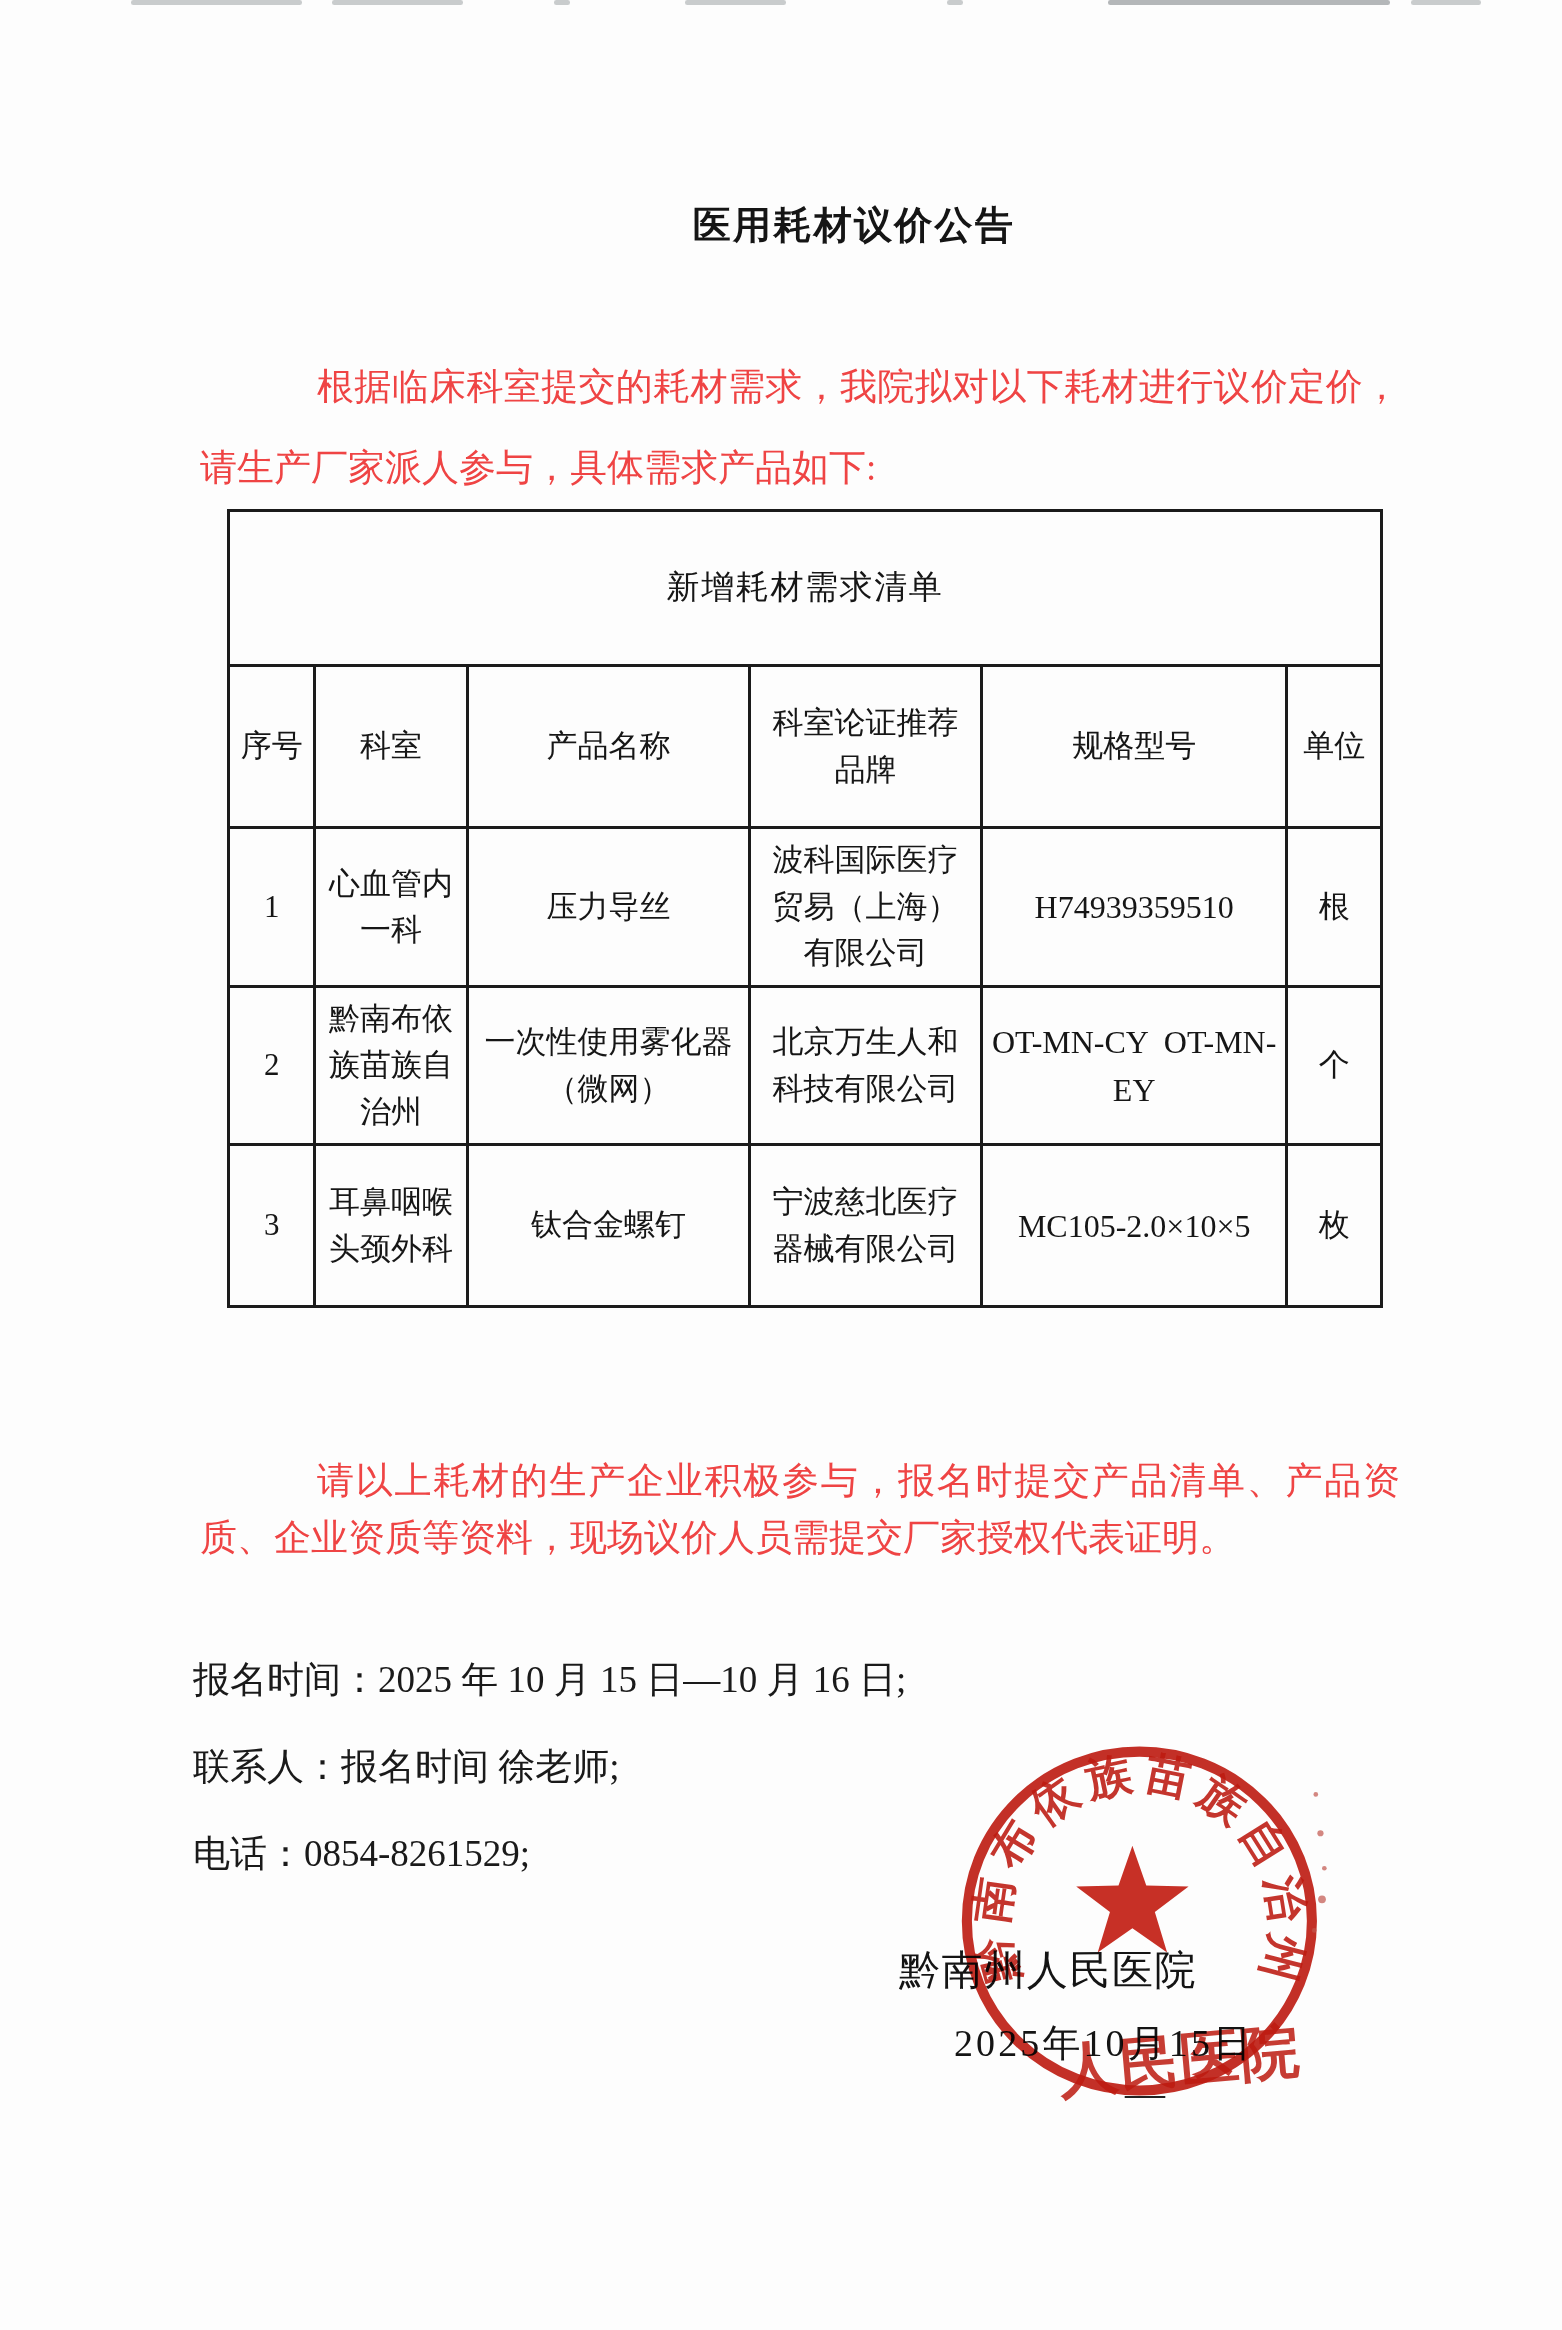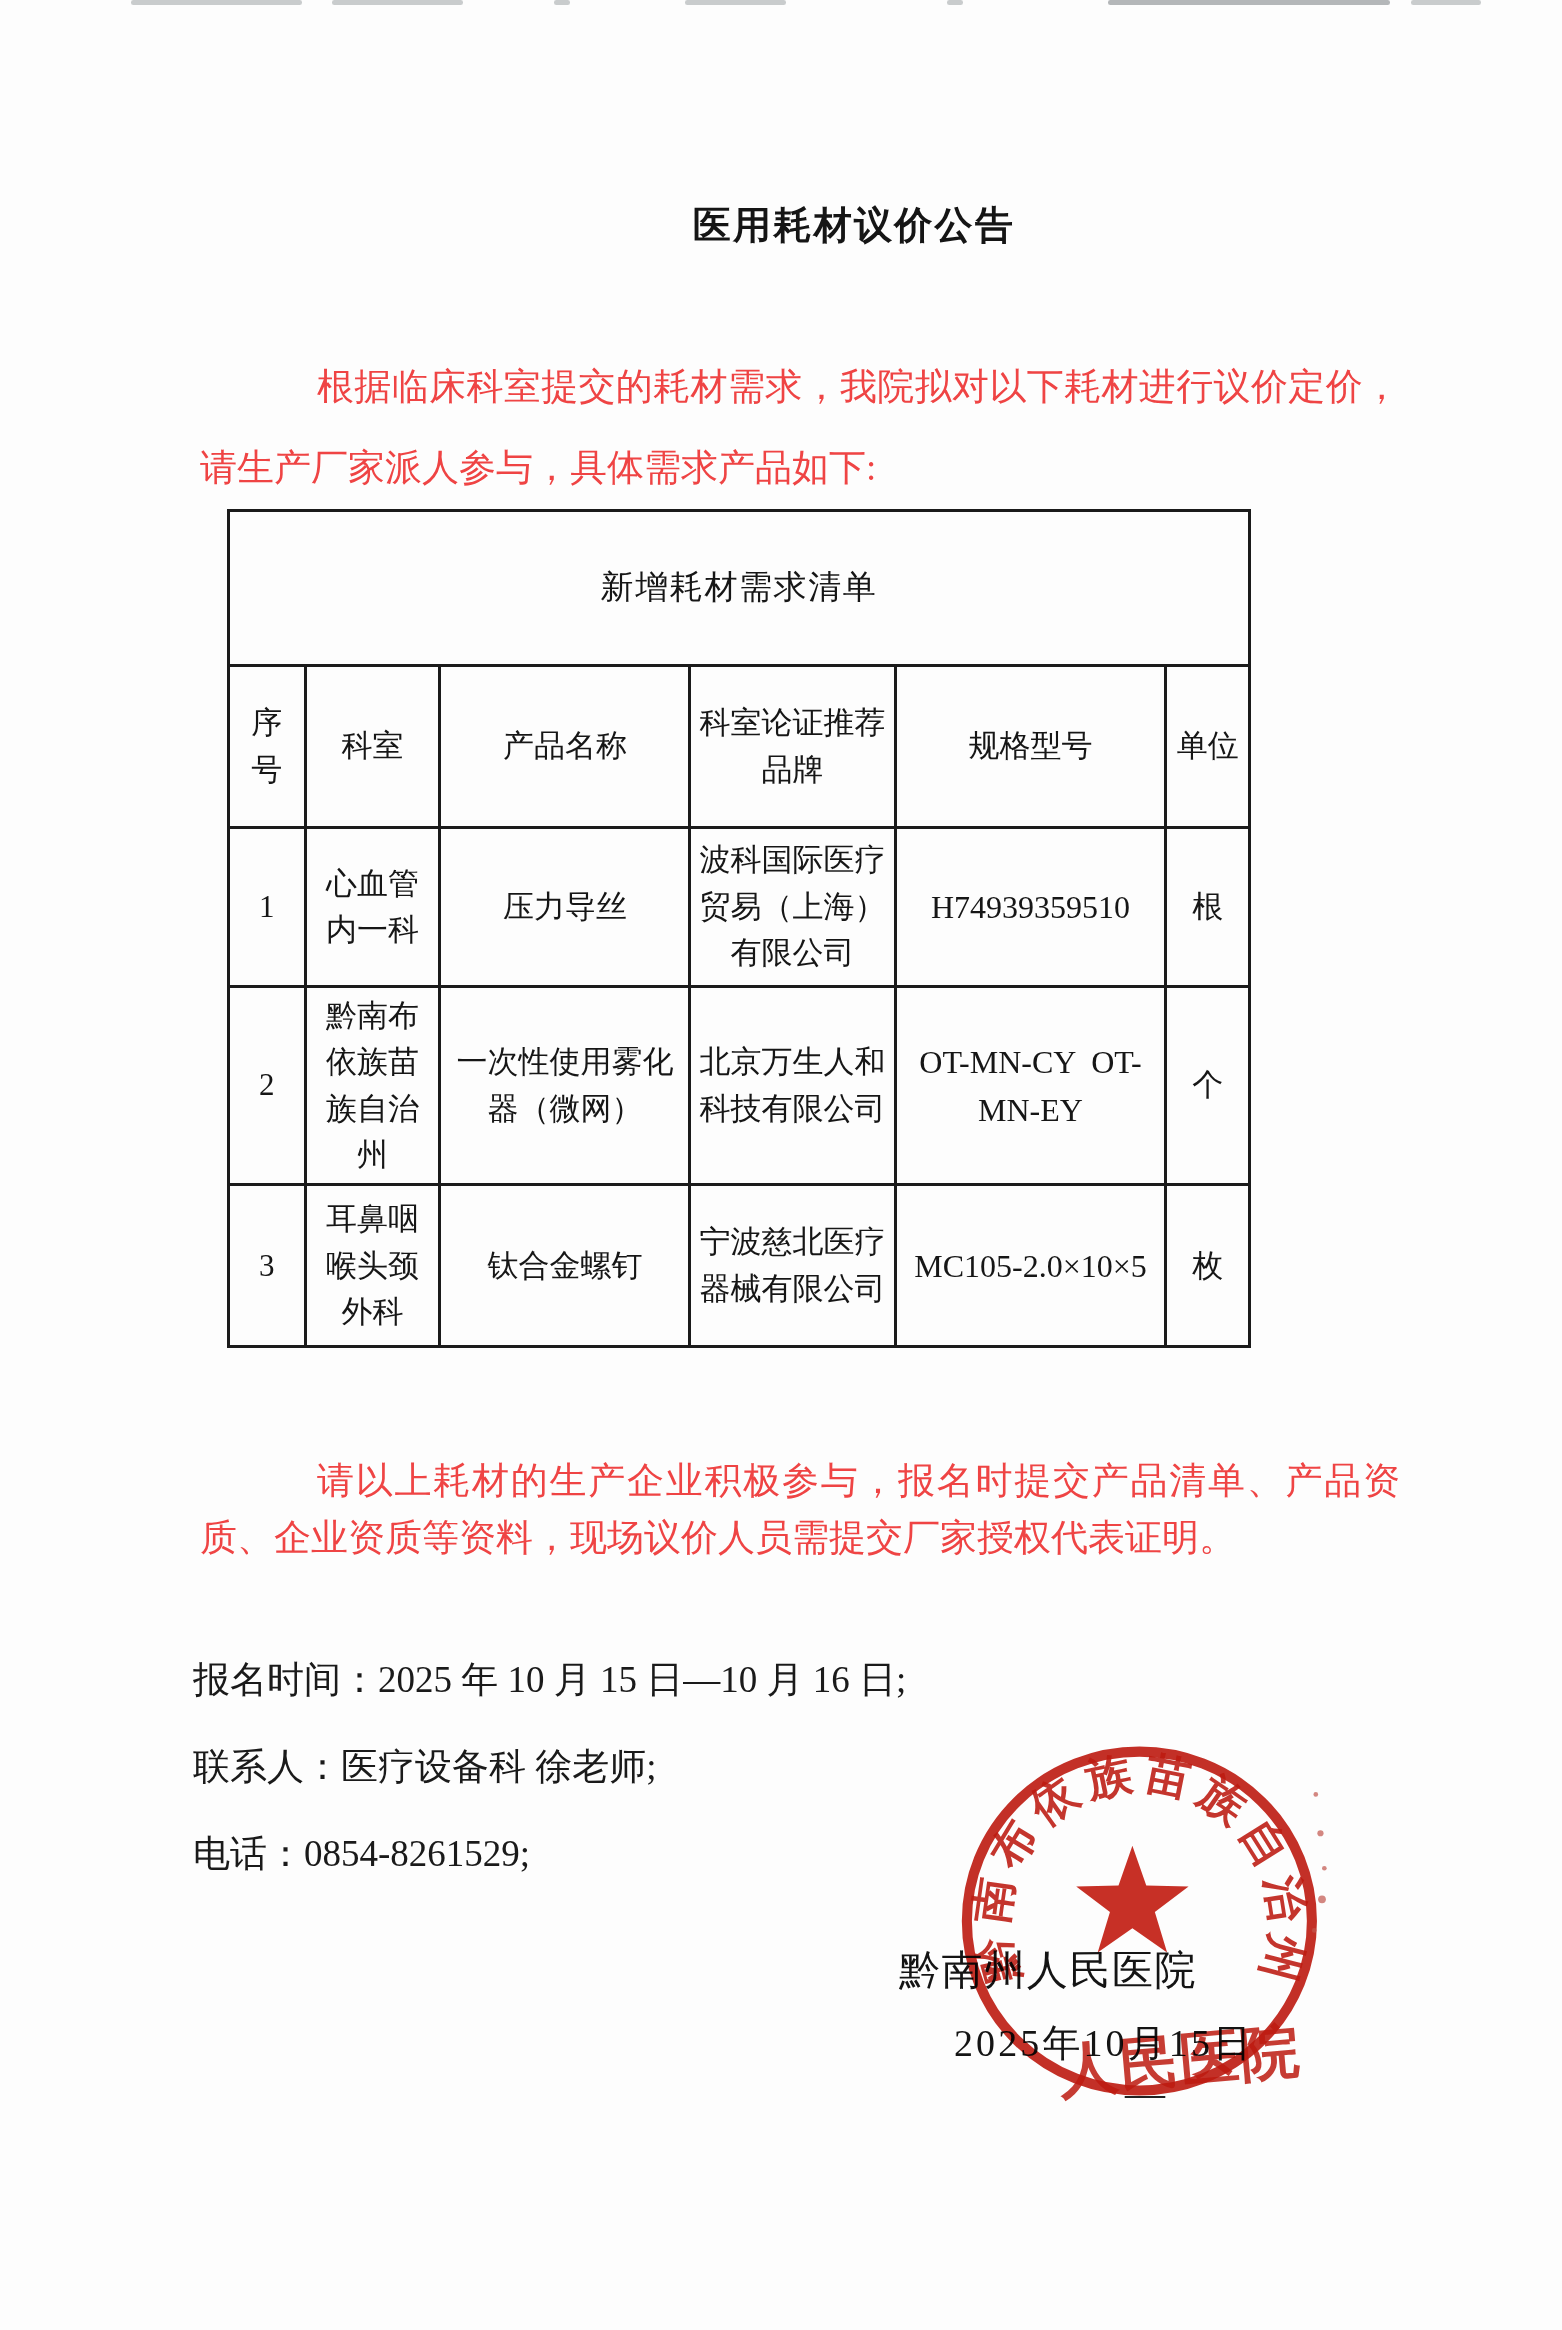--- a/index.html
+++ b/index.html
@@ -22,21 +22,21 @@
   }
   .para{
     position:absolute;left:200px;width:1200px;
     font-size:37px;line-height:81px;
     text-align:justify;text-indent:117px;
     color:#ef4444;
   }
   .para.closing{line-height:57px;}
 
   .req-table{
-    position:absolute;left:227px;top:509px;width:1024px;
+    position:absolute;left:227px;top:509px;width:1156px;
     border-collapse:collapse;table-layout:fixed;
     font-size:31px;color:#161616;
   }
   .req-table td{
     border:3.1px solid #1b1b1b;
     text-align:center;vertical-align:middle;
     padding:4.7px 7.8px;line-height:1.5;
   }
   .req-table .caption-cell{font-size:33px;letter-spacing:1.6px;}
   .req-table .spec{
@@ -126,21 +126,21 @@
     <td class="spec">MC105-2.0×10×5</td>
     <td>枚</td>
   </tr>
 </tbody>
   </table>
 
 <p class="para closing" style="top:1415px;">请以上耗材的生产企业积极参与，报名时提交产品清单、产品资质、企业资质等资料，现场议价人员需提交厂家授权代表证明。</p>
 
 <div class="detail-lines">
   <div>报名时间：2025 年 10 月 15 日—10 月 16 日;</div>
-  <div>联系人：医疗设备科 徐老师;</div>
+  <div>联系人：报名时间 徐老师;</div>
   <div>电话：0854-8261529;</div>
 </div>
 
 <svg class="stamp-svg" width="381" height="373" viewBox="0 0 490 480">
   <ellipse cx="241" cy="233" rx="222" ry="218" fill="none" stroke="#bf1a10" stroke-width="13" opacity="0.9"></ellipse>
   <defs>
     <path id="arcPath" d="M 87 305 A 170 170 0 1 1 395 305" fill="none"></path>
   </defs>
   <text font-size="58" fill="#bf1a10" opacity="0.88" font-family="Liberation Serif, serif" font-weight="bold">
     <textPath href="#arcPath" startOffset="0" textLength="680" lengthAdjust="spacing">黔南布依族苗族自治州</textPath>

